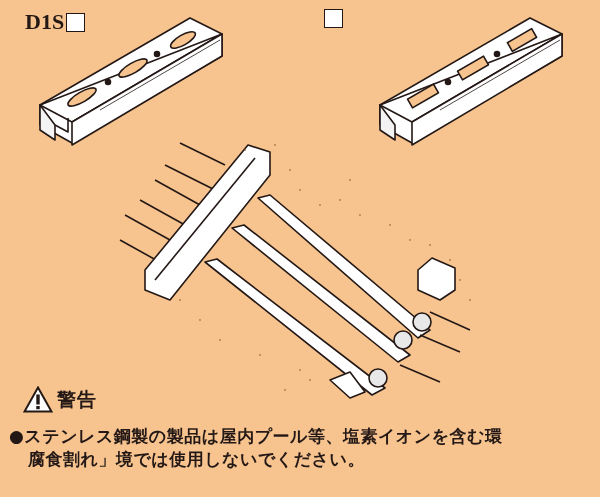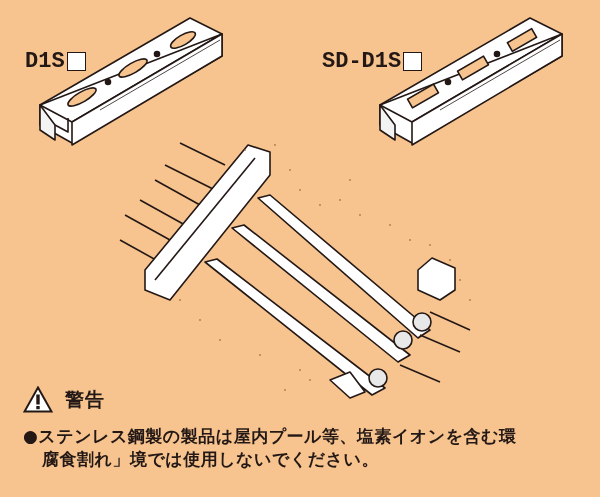--- a/index.html
+++ b/index.html
@@ -1,36 +1,35 @@
 <!DOCTYPE html>
 <html><head>
 <meta charset="utf-8">
 <style>
   html, body { margin:0; padding:0; }
   body { width:600px; height:497px; background:#F7C48F; position:relative; overflow:hidden; font-family:"DejaVu Sans", sans-serif; color:#231815; }
-  .label { position:absolute; font-family:Liberation Mono, monospace; font-weight:bold; font-size:22px; letter-spacing:0px; display:flex; align-items:center;margin-top:40px; }
+  .label { position:absolute; font-family:Liberation Serif, serif; font-weight:bold; font-size:22px; letter-spacing:0px; display:flex; align-items:center; }
   .label .box { display:inline-block; width:17px; height:17px; background:#fff; border:1.5px solid #231815; margin-left:2px; }
   #lbl1 { left:25px; top:9px; }
   #lbl2 { left:322px; top:9px; }
   svg.illus { position:absolute; left:0; top:0; }
   .warn { position:absolute; left:23px; top:386px; display:flex; align-items:center; }
-  .warn-title { font-size:19px; font-weight:bold; margin-left:12px; letter-spacing:1px; }
-  .warn-body { position:absolute; left:23px; top:425px; width:570px; font-size:17px; font-weight:bold; line-height:22.5px; letter-spacing:0.5px; }
+  .warn-title { font-size:19px; font-weight:bold; margin-left:4px; letter-spacing:1px; }
+  .warn-body { position:absolute; left:9px; top:425px; width:570px; font-size:17px; font-weight:bold; line-height:22.5px; letter-spacing:0.5px; }
   .warn-body .line { display:block; white-space:nowrap; }
   .warn-body .indent { padding-left:19px; }
 </style>
 </head>
 <body>
 
 <div class="label" id="lbl1">
   <span>D1S</span>
   <span class="box"></span>
 </div>
 <div class="label" id="lbl2">
-  <span>SD-D1S</span>
   <span class="box"></span>
 </div>
 
 <svg class="illus" width="600" height="400" viewBox="0 0 600 400">
   <g stroke="#231815" stroke-width="1.6" fill="#fff" stroke-linejoin="round">
 
     <g>
       <polygon points="40,105 190,18 222,34 222,56 72,143 40,125"></polygon>
       <polygon points="40,105 72,122 222,34" fill="none"></polygon>
       <polygon points="40,105 40,130 55,140 55,125" fill="#f3f3f3"></polygon>

